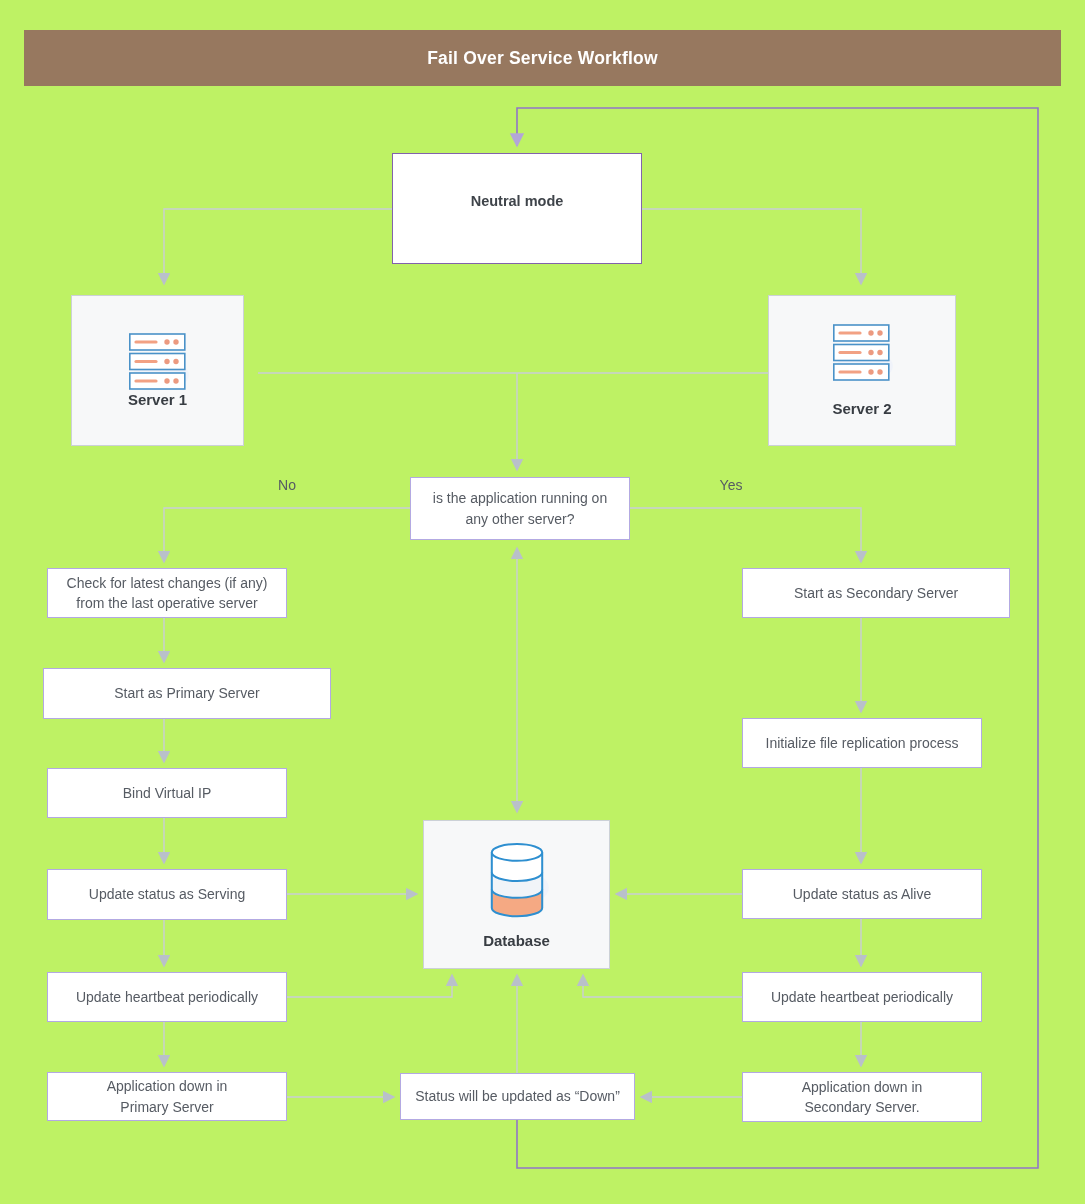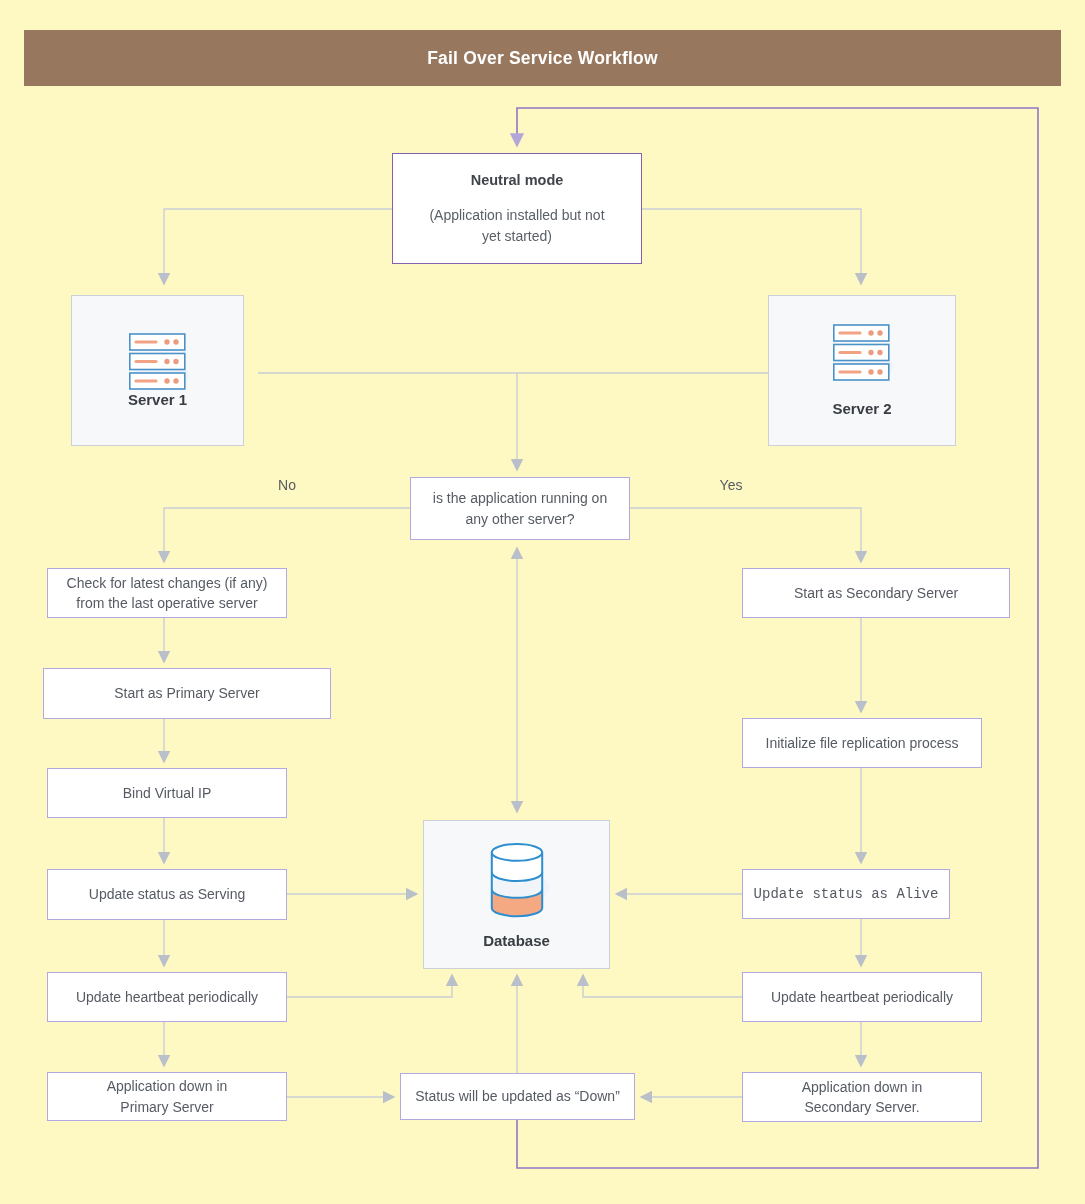--- a/index.html
+++ b/index.html
@@ -1,17 +1,17 @@
 <!DOCTYPE html>
 <html><head>
 <meta charset="utf-8">
 <style>
   html,body{margin:0;padding:0;background:#ffffff;}
   body{font-family:"Liberation Sans","DejaVu Sans",sans-serif;}
-  #canvas{position:relative;width:1085px;height:1204px;background:#fef9c3;overflow:hidden;}
+  #canvas{position:relative;width:1085px;height:1204px;background:#bef264;overflow:hidden;}
 
   .header-bar{
     position:absolute;left:24px;top:30px;width:1037px;height:56px;
     background:#97785f;display:flex;align-items:center;justify-content:center;
   }
   .header-bar h1{
     margin:0;color:#ffffff;font-size:17.5px;font-weight:700;letter-spacing:.2px;
   }
 
   .wires{position:absolute;left:0;top:0;pointer-events:none;}
@@ -79,22 +79,20 @@
       <path d="M517,1120 V1168 H1038 V108 H517 V146" marker-end="url(#arrP)"></path>
     </g>
   </svg>
 
   <div class="header-bar">
     <h1>Fail Over Service Workflow</h1>
   </div>
 
   <div class="node pbox neutral" style="left:392px;top:153px;width:250px;height:111px;">
     <div class="n-title">Neutral mode</div>
-    <div class="n-sub">(Application installed but not
-yet started)</div>
   </div>
 
   <div class="node gbox" style="left:71px;top:295px;width:173px;height:151px;">
     <svg width="62" height="58" viewBox="0 0 62 58">
       <ellipse cx="34" cy="42" rx="28" ry="15" fill="#f0f3fa"></ellipse>
       <g>
         <rect x="2.8" y="1" width="55" height="16" fill="#ffffff" stroke="#4a92c8" stroke-width="1.6"></rect>
         <line x1="9" y1="9" x2="29" y2="9" stroke="#f2a183" stroke-width="3.2" stroke-linecap="round"></line>
         <circle cx="40" cy="9" r="2.7" fill="#ec9a80"></circle>
           <circle cx="49" cy="9" r="2.7" fill="#ec9a80"></circle>
@@ -159,21 +157,21 @@
     <span>Application down in
 Primary Server</span>
   </div>
 
   <div class="node pbox" style="left:742px;top:568px;width:268px;height:50px;">
     <span>Start as Secondary Server</span>
   </div>
   <div class="node pbox" style="left:742px;top:718px;width:240px;height:50px;">
     <span>Initialize file replication process</span>
   </div>
-  <div class="node pbox" style="left:742px;top:869px;width:208px;height:50px;font-family:Liberation Mono, monospace;">
+  <div class="node pbox" style="left:742px;top:869px;width:240px;height:50px;">
     <span>Update status as Alive</span>
   </div>
   <div class="node pbox" style="left:742px;top:972px;width:240px;height:50px;">
     <span>Update heartbeat periodically</span>
   </div>
   <div class="node pbox" style="left:742px;top:1072px;width:240px;height:50px;">
     <span>Application down in
 Secondary Server.</span>
   </div>
 

